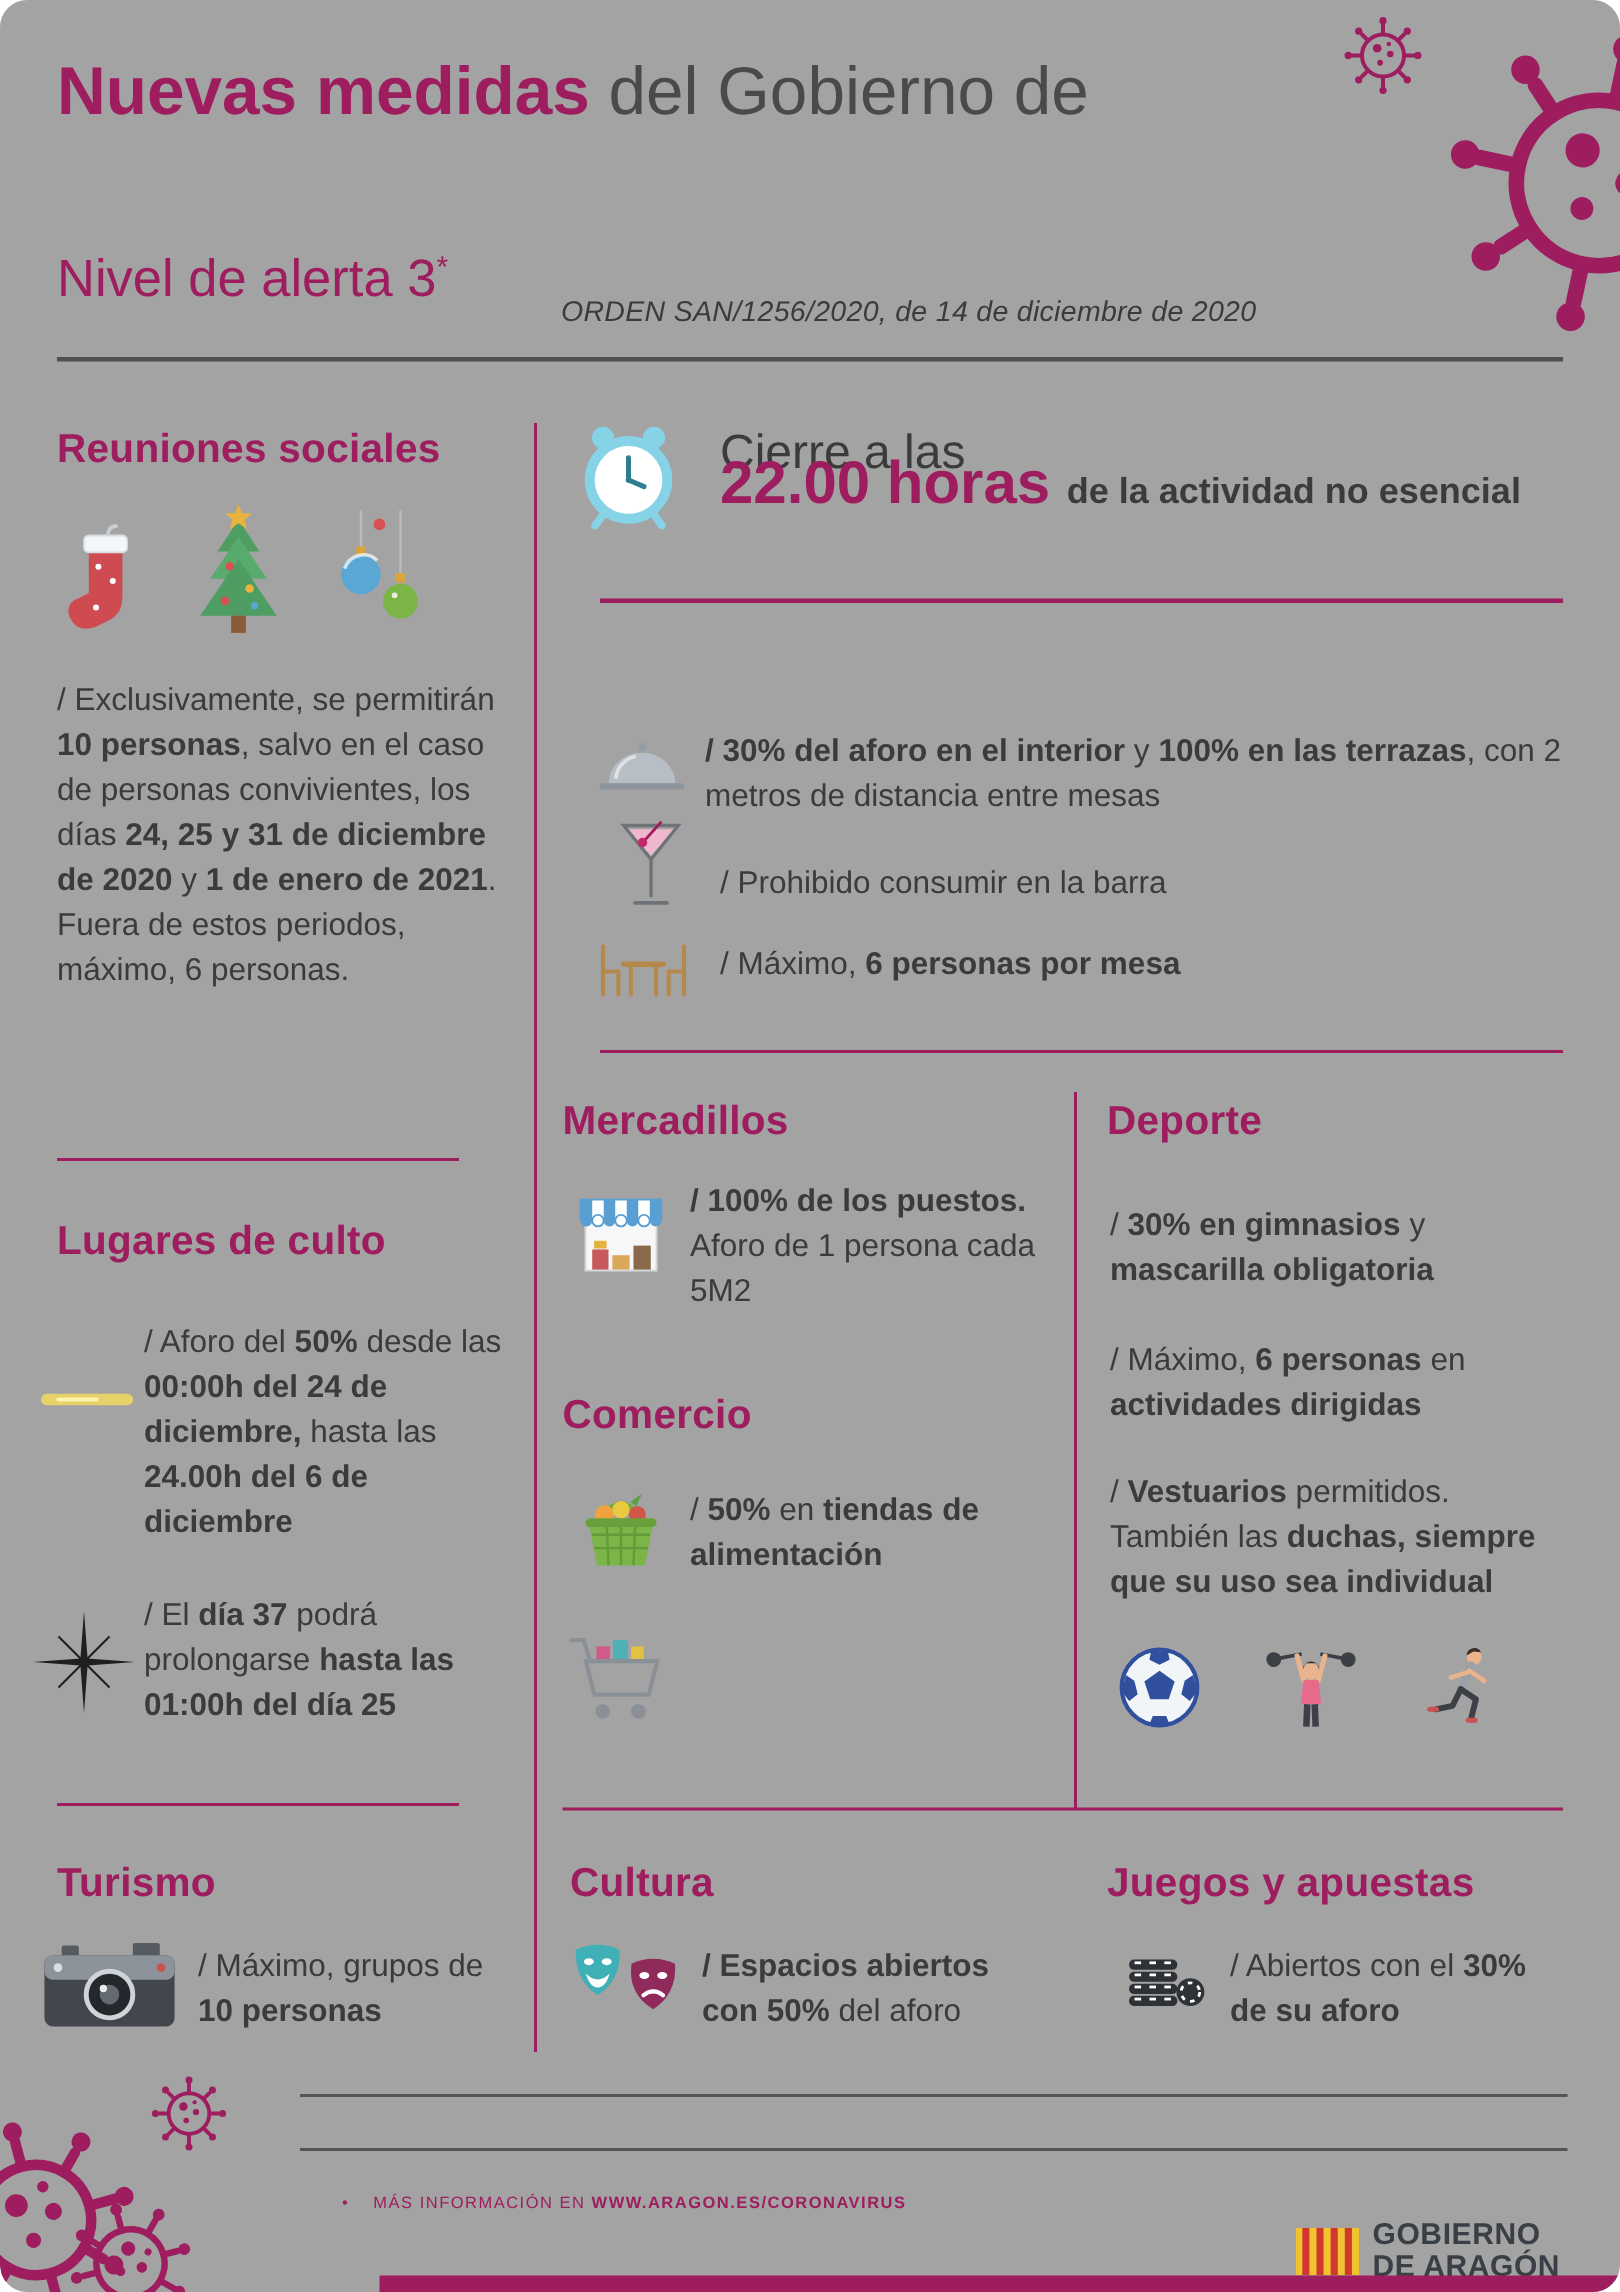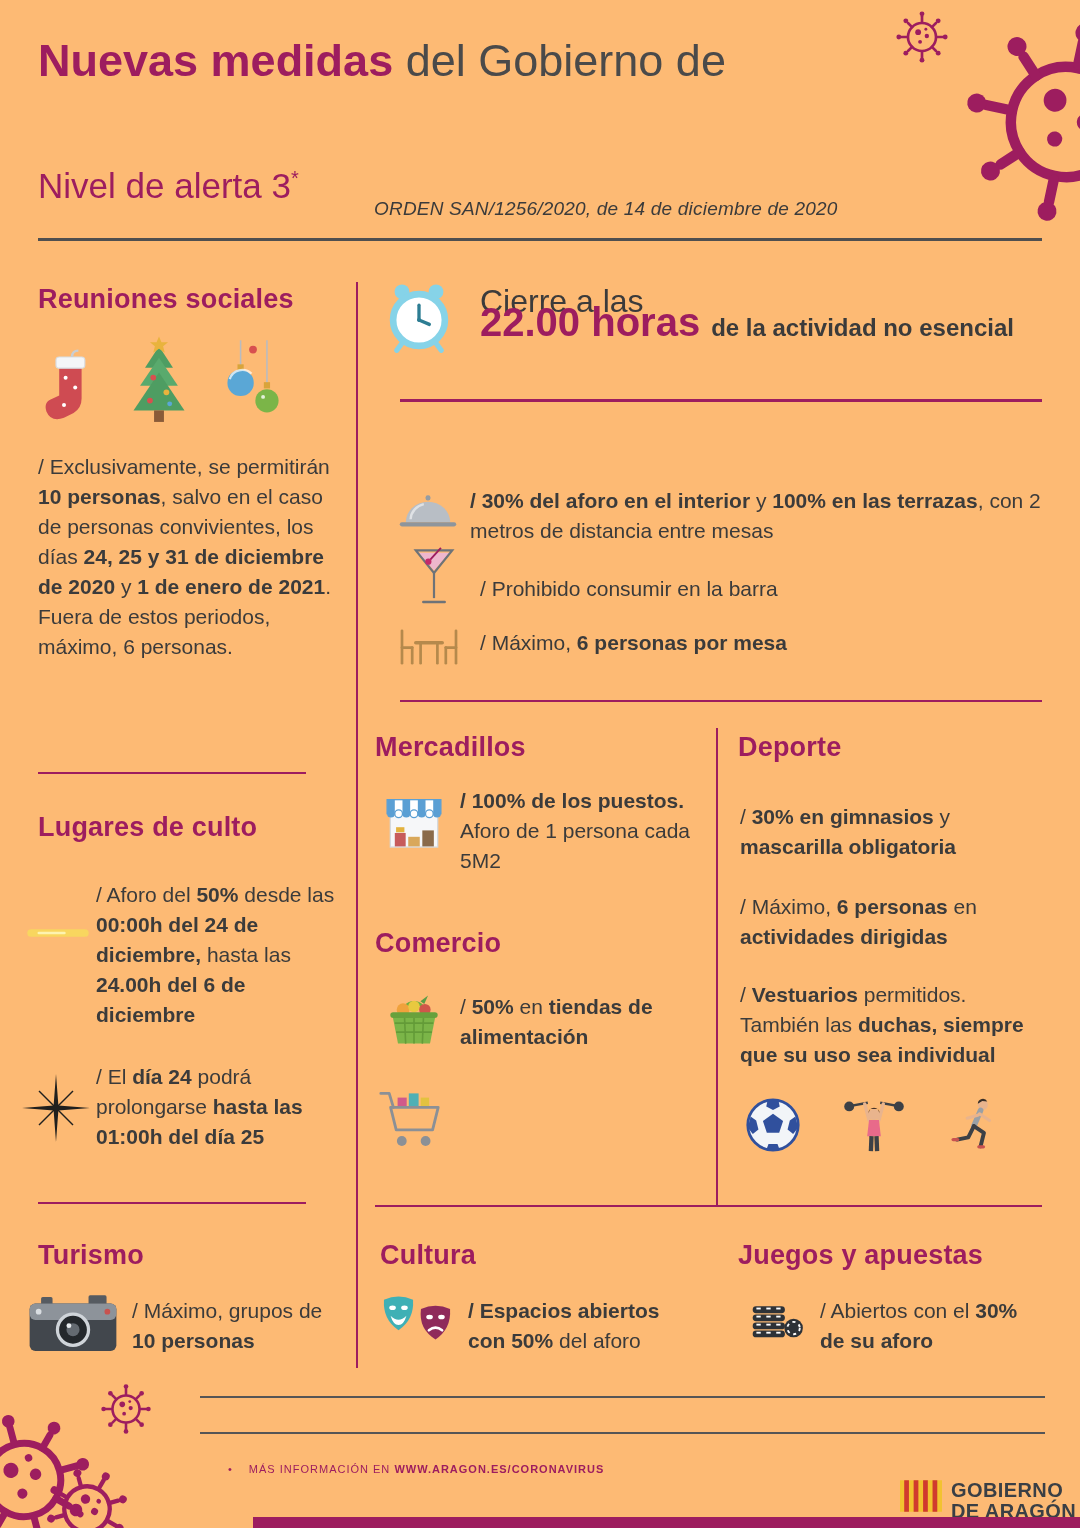--- a/index.html
+++ b/index.html
@@ -3,21 +3,21 @@
 <meta charset="utf-8">
 <style>
   :root{
     --accent:#9d1d5f;
     --text:#3b3b3b;
     --gray:#4a4a4a;
   }
   *{margin:0;padding:0;box-sizing:border-box;}
   html,body{background:#ffffff;}
   body{font-family:"Liberation Sans","DejaVu Sans",sans-serif;}
-  .page{position:relative;width:1080px;height:1528px;background:#fdba74;overflow:hidden;margin:0 auto;}
+  .page{position:relative;width:1080px;height:1528px;background:#a3a3a3;overflow:hidden;margin:0 auto;border-radius:18px;}
   .abs{position:absolute;}
   .b{font-weight:700;}
   .accent{color:var(--accent);}
   .gray{color:var(--gray);}
   .h2{position:absolute;font-weight:700;color:var(--accent);font-size:27px;letter-spacing:.2px;}
   .txt{position:absolute;font-size:21px;line-height:1.43;color:var(--text);}
   .rule{position:absolute;background:var(--accent);}
   .grayrule{position:absolute;background:#555;}
 
   
@@ -94,21 +94,21 @@
   #jue-txt{left:820px;top:1296px;width:226px;}
 
   
   #footer-rule-1{left:200px;top:1396px;width:845px;height:1.5px;}
   #footer-info{left:228px;top:1463px;font-size:11px;letter-spacing:1px;color:var(--accent);}
   #footer-info .bullet{margin-right:16px;}
   #footer-rule-2{left:200px;top:1432px;width:845px;height:1.5px;}
   #virus-bottom-small{left:98px;top:1381px;width:56px;height:56px;}
   #virus-bottom-big{left:-52px;top:1404px;width:152px;height:152px;transform:rotate(-15deg);}
   #virus-bottom-mid{left:40px;top:1462px;width:94px;height:94px;transform:rotate(30deg);}
-  #logo{left:900px;top:1480px;display:flex;gap:9px;}
+  #logo{left:864px;top:1480px;display:flex;gap:9px;align-items:center;}
   #logo .flag{width:42px;height:32px;}
   .logo-text{font-weight:700;font-size:20px;line-height:1.05;color:#3a3f45;letter-spacing:.4px;}
   #bottom-bar{left:253px;top:1517px;width:827px;height:11px;background:var(--accent);}
 </style>
 </head>
 <body>
 
 <svg width="0" height="0" style="position:absolute" aria-hidden="true">
 <defs>
   <symbol id="ic-virus" viewBox="0 0 120 120">
@@ -403,21 +403,21 @@
   <div class="rule" id="div-left-1"></div>
 
   <h2 class="h2" id="culto-h">Lugares de culto</h2>
   <svg class="abs" id="candle">
       <use href="#ic-candle" width="64" height="22"></use>
     </svg>
   <p class="txt" id="culto-txt1"><span>/ Aforo del </span><span class="b">50%</span><span> desde las </span><span class="b">00:00h del 24 de diciembre,</span><span> hasta las </span><span class="b">24.00h del 6 de diciembre</span></p>
   <svg class="abs" id="sparkle">
       <use href="#ic-sparkle" width="68" height="68"></use>
     </svg>
-  <p class="txt" id="culto-txt2"><span>/ El </span><span class="b">día 24</span><span> podrá prolongarse </span><span class="b">hasta las 01:00h del día 25</span></p>
+  <p class="txt" id="culto-txt2"><span>/ El </span><span class="b">día 37</span><span> podrá prolongarse </span><span class="b">hasta las 01:00h del día 25</span></p>
 
   <div class="rule" id="div-left-2"></div>
 
   <h2 class="h2" id="turismo-h">Turismo</h2>
   <svg class="abs" id="camera">
       <use href="#ic-camera" width="90" height="64"></use>
     </svg>
   <p class="txt" id="turismo-txt"><span>/ Máximo, grupos de </span><span class="b">10 personas</span></p>
 
   <div class="rule" id="vdiv-main"></div>

